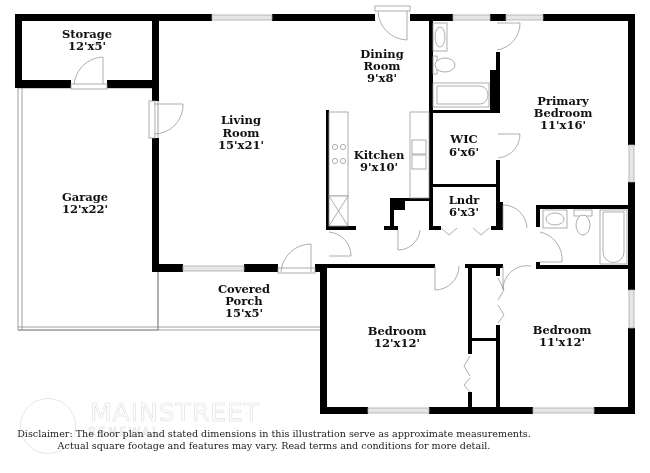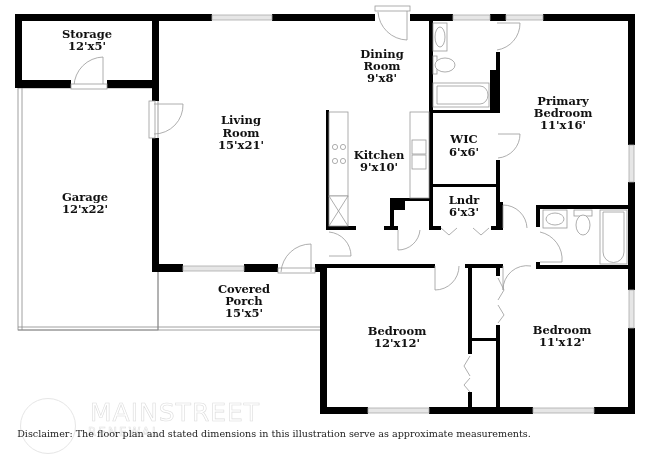--- a/index.html
+++ b/index.html
@@ -230,13 +230,14 @@
     <text class="room-label" x="397" y="335">Bedroom</text>
     <text class="dim-label" x="397" y="347">12'x12'</text>
 
     <text class="room-label" x="562" y="334">Bedroom</text>
     <text class="dim-label" x="562" y="346">11'x12'</text>
   </g>
 </svg>
 
 <div class="disclaimer">
   <div>Disclaimer: The floor plan and stated dimensions in this illustration serve as approximate measurements.</div>
+  <div>Actual square footage and features may vary. Read terms and conditions for more detail.</div>
 </div>
 
 </body></html>

